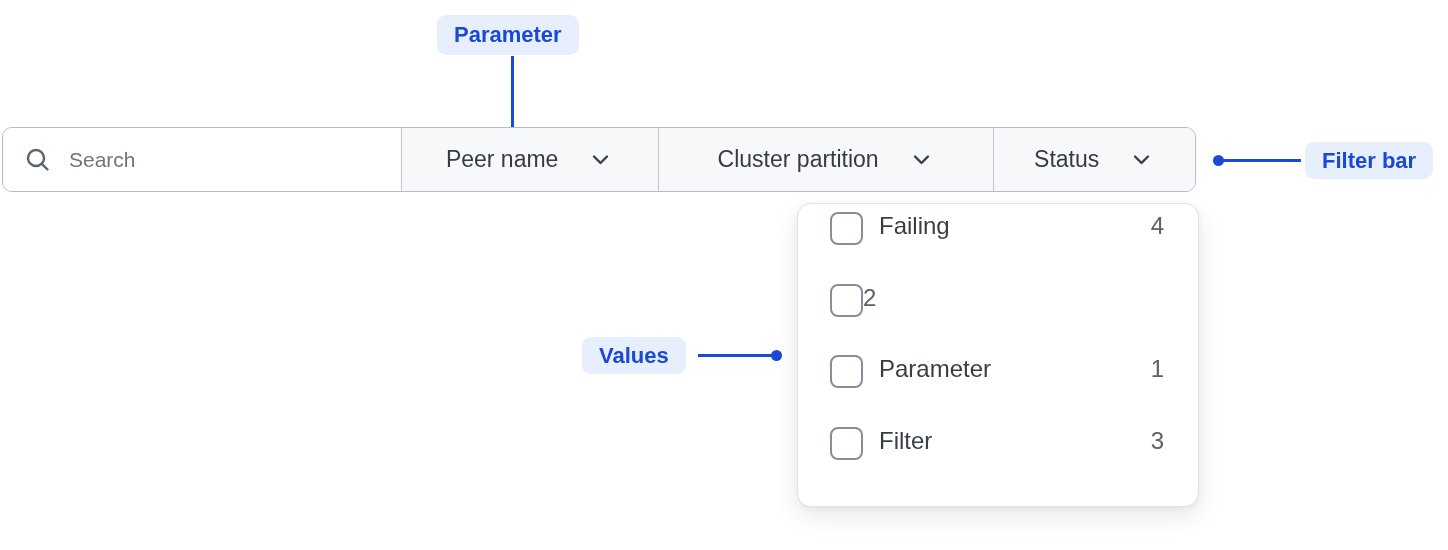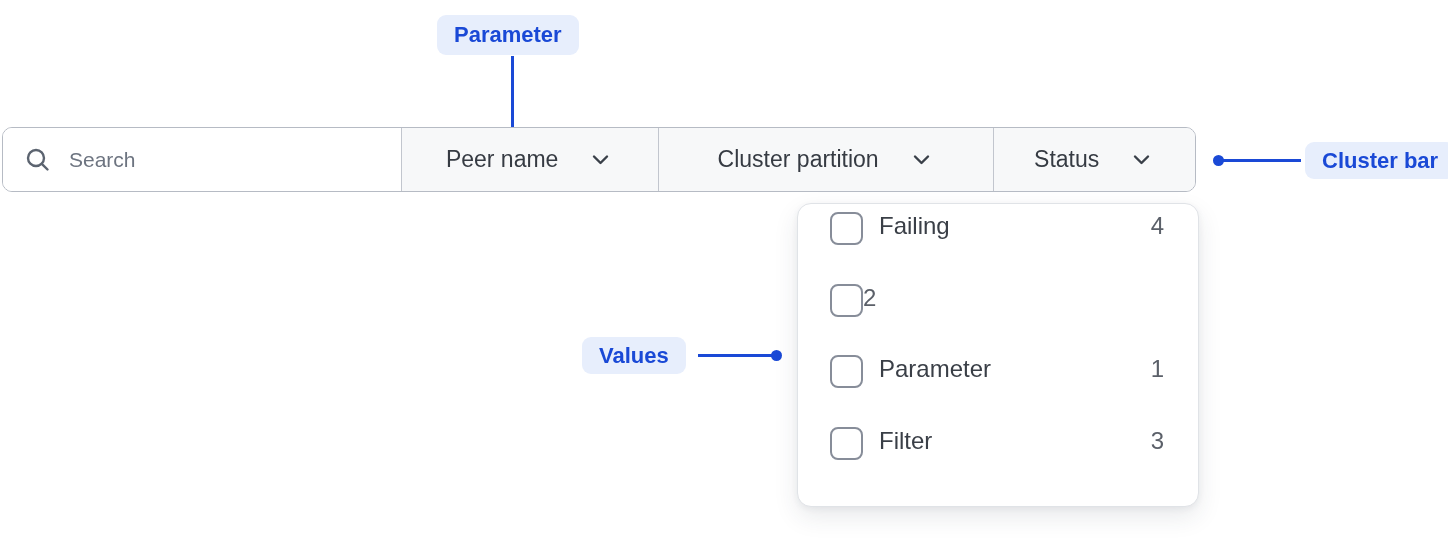--- a/index.html
+++ b/index.html
@@ -142,21 +142,21 @@
 
 <div class="canvas">
 
   <div class="anno-badge badge-parameter">
     <span>Parameter</span>
   </div>
   <div class="anno-line line-parameter"></div>
   <div class="anno-dot dot-parameter"></div>
 
   <div class="anno-badge badge-filterbar">
-    <span>Cluster bar</span>
+    <span>Filter bar</span>
   </div>
   <div class="anno-line line-filterbar"></div>
   <div class="anno-dot dot-filterbar"></div>
 
   <div class="anno-badge badge-values">
     <span>Values</span>
   </div>
   <div class="anno-line line-values"></div>
   <div class="anno-dot dot-values"></div>
 

